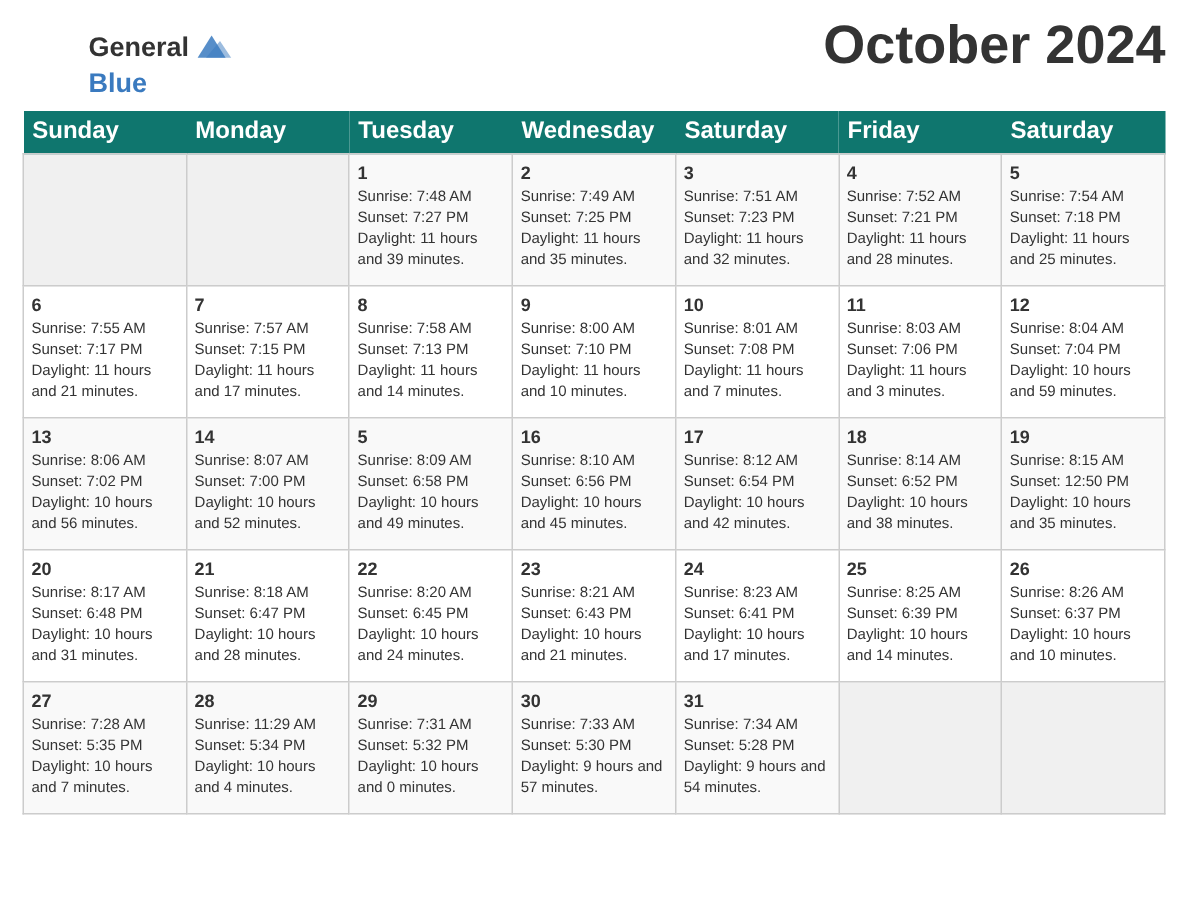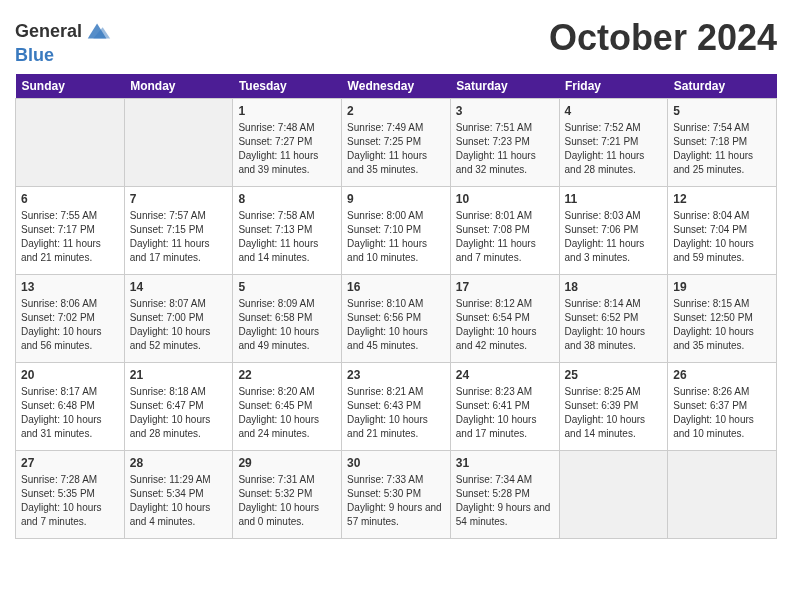--- a/index.html
+++ b/index.html
@@ -6,22 +6,23 @@
     body {
       font-family: Arial, sans-serif;
       background: #fff;
       width: 792px;
       min-height: 612px;
       padding: 10px 15px 15px 15px;
     }
     .header {
       display: flex;
       justify-content: space-between;
-      align-items: center;
+      align-items: flex-start;
       margin-bottom: 8px;
+      margin-left: 44px;
     }
     .logo {
       display: flex;
       align-items: center;
       margin-top: 8px;
     }
     .logo-text {
       font-size: 18px;
       font-weight: bold;
       color: #333;
@@ -45,25 +46,25 @@
       font-size: 16px;
       font-weight: normal;
       color: #555;
     }
     table {
       width: 100%;
       border-collapse: collapse;
       font-size: 10.5px;
     }
     thead tr th {
-      background-color: #4c1d95;
+      background-color: #0f766e;
       color: #fff;
       text-align: left;
       padding: 5px 6px;
-      font-size: 12px;
+      font-size: 16px;
       font-weight: bold;
     }
     tbody tr td {
       border: 1px solid #ccc;
       vertical-align: top;
       padding: 4px 5px;
       width: 14.28%;
       min-height: 70px;
       height: 88px;
       color: #333;

